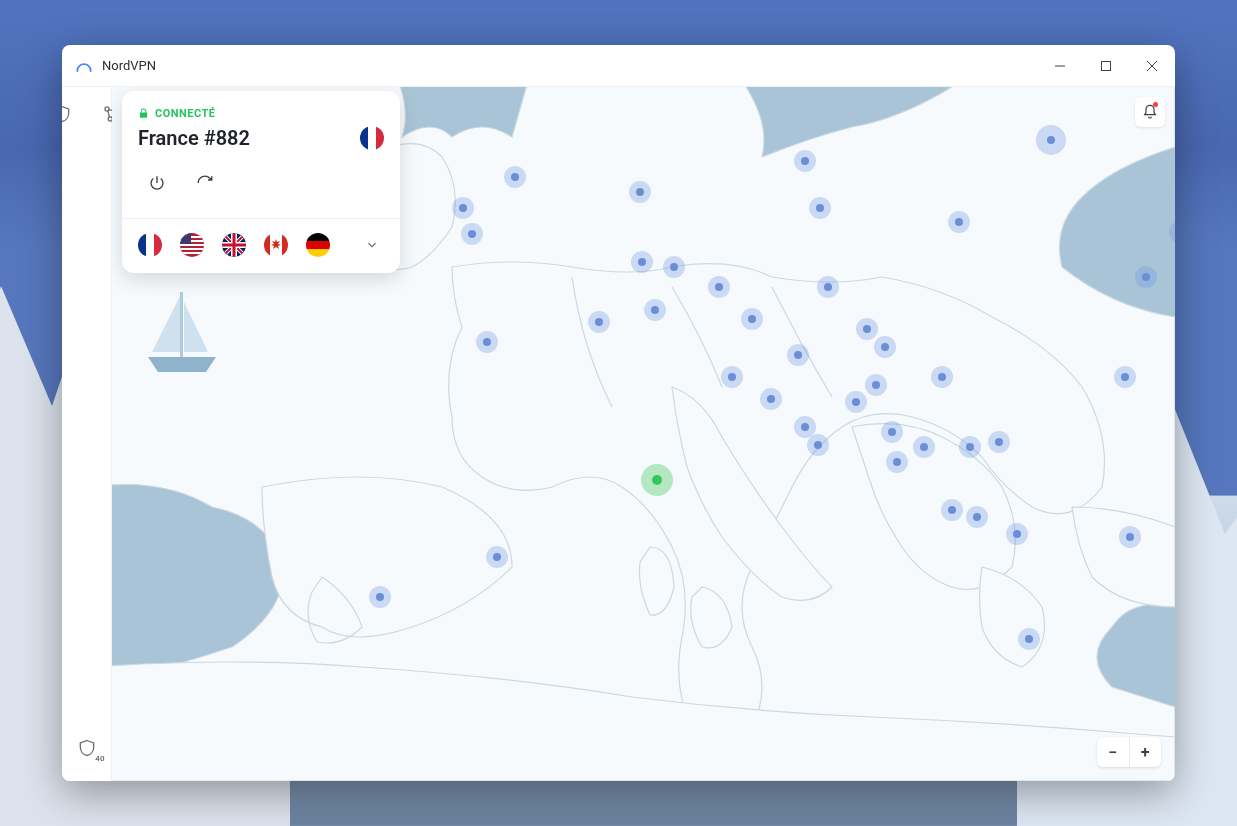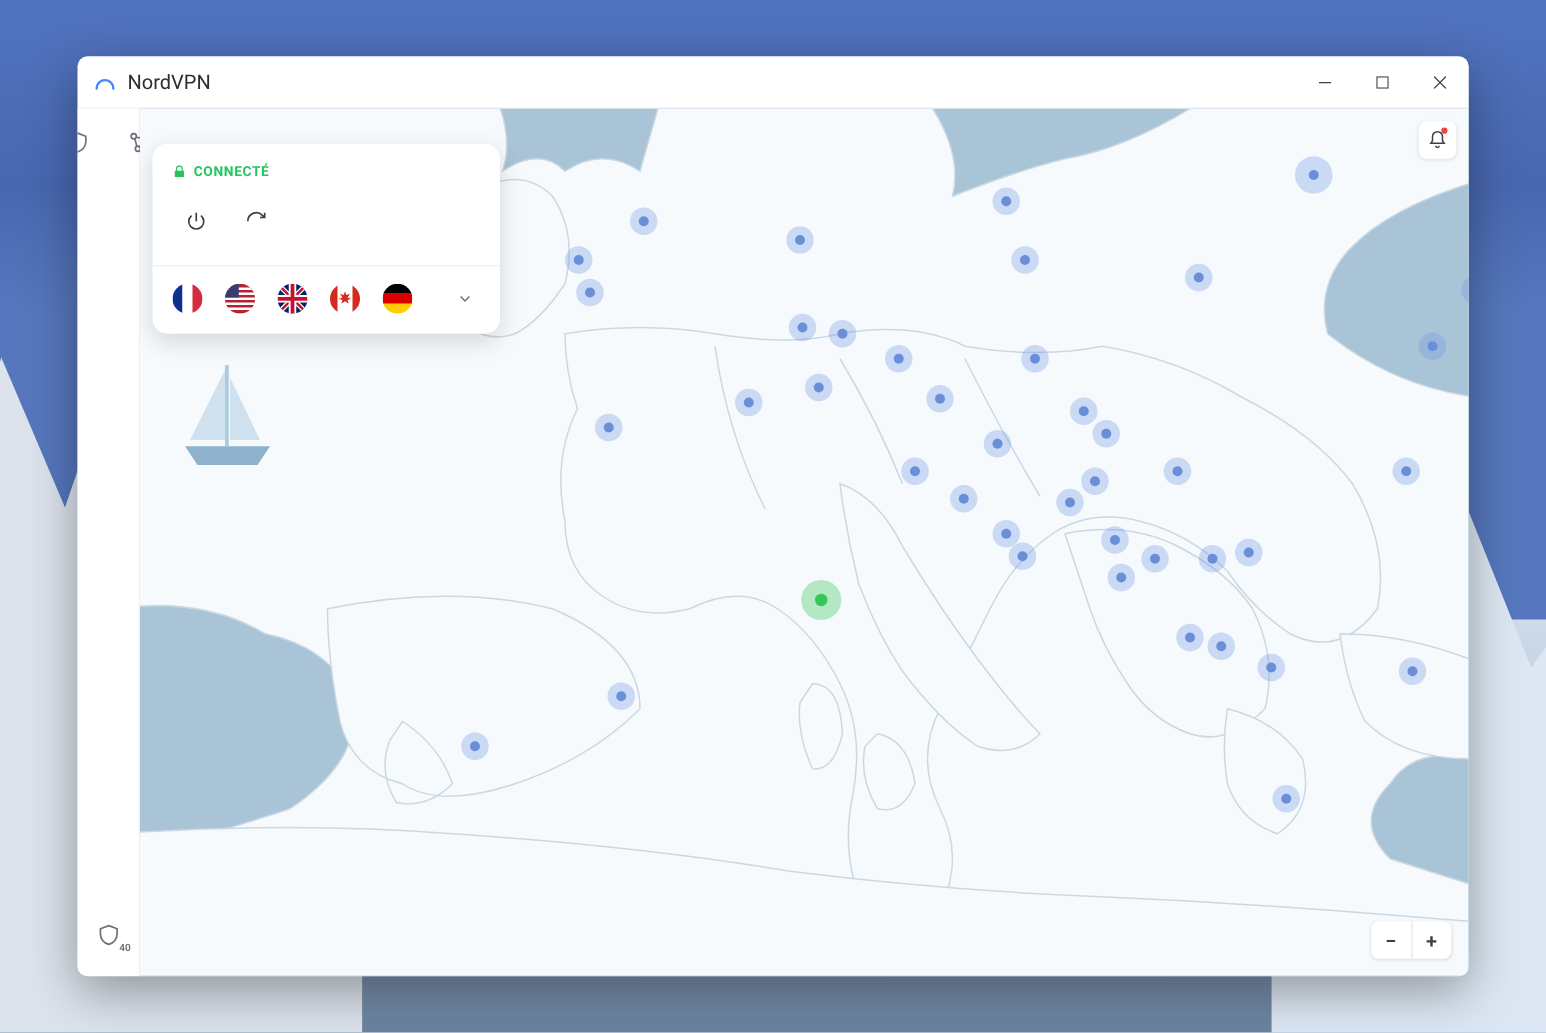--- a/index.html
+++ b/index.html
@@ -30,21 +30,21 @@
   position: absolute; left: 62px; top: 45px; width: 1113px; height: 736px;
   background: #fff; border-radius: 8px;
   box-shadow: 0 12px 40px rgba(0,0,0,.35);
   display: flex; flex-direction: column; overflow: hidden;
 }
 .titlebar {
   height: 42px; display: flex; align-items: center; padding: 0 0 0 12px;
   border-bottom: 1px solid #eef0f3;
 }
 .logo-icon { width: 20px; height: 20px; margin-right: 8px; color: #4687ff; }
-.titlebar-title { font-size: 16px; color: #2b2e33; flex: 1; }
+.titlebar-title { font-size: 13px; color: #2b2e33; flex: 1; }
 .win-controls { display: flex; height: 100%; }
 .win-btn { width: 46px; height: 100%; display: flex; align-items: center; justify-content: center; color: #3b3f46; cursor: pointer; }
 .body { flex: 1; display: flex; position: relative; }
 .sidebar {
   width: 50px; background: #fff; border-right: 1px solid #eef0f3;
   display: flex; flex-direction: column; align-items: center; padding: 10px 0;
 }
 .sidebar-top, .sidebar-bottom { display: flex; flex-direction: row; gap: 16px; align-items: center; }
 .sidebar-bottom { margin-top: auto; padding-bottom: 6px; }
 .side-btn {
@@ -71,21 +71,20 @@
 .zoom-controls {
   position: absolute; bottom: 14px; right: 14px; width: 64px; height: 30px;
   background: #fff; border-radius: 6px; display: flex; box-shadow: 0 1px 3px rgba(0,0,0,.12);
 }
 .zoom-btn { flex: 1; display: flex; align-items: center; justify-content: center; cursor: pointer; font-size: 16px; color: #3b3f46; font-weight: 600; }
 .zoom-btn:first-child { border-right: 1px solid #e6e8ec; }
 .status-card {
   position: absolute; left: 10px; top: 4px; width: 278px;
   background: #fff; border-radius: 12px; box-shadow: 0 6px 20px rgba(0,0,0,.14);
   padding: 16px;
-  margin-top: 24px;
 }
 .status-row1 { display: flex; align-items: center; gap: 6px; font-size: 11px; font-weight: 700; letter-spacing: .5px; color: #22c55e; }
 .server-row { display: flex; align-items: center; justify-content: space-between; margin-top: 6px; }
 .server-name { font-size: 20px; font-weight: 600; color: #1f2329; }
 .flag-circle { width: 24px; height: 24px; border-radius: 50%; overflow: hidden; display: inline-flex; }
 .action-row { display: flex; gap: 10px; margin-top: 14px; align-items: center; }
 .pause-btn {
   flex: 1; height: 38px; border: 1px solid #e0e3e9; border-radius: 8px; background: #fff;
   font-size: 13px; color: #2b2e33; display: flex; align-items: center; justify-content: center; cursor: pointer;
 }
@@ -460,20 +459,30 @@
           </svg>
         <span class="red-dot"></span>
       </div>
 
       <div class="status-card">
         <div class="status-row1">
           <svg width="11" height="11" viewBox="0 0 24 24" fill="currentColor">
               <path d="M6 10V7a6 6 0 1112 0v3h1a1 1 0 011 1v9a1 1 0 01-1 1H5a1 1 0 01-1-1v-9a1 1 0 011-1h1zm2 0h8V7a4 4 0 10-8 0v3z"></path>
             </svg>
           <span>CONNECTÉ</span>
+        </div>
+        <div class="server-row">
+          <span class="server-name">France #882</span>
+          <span class="flag-circle">
+            <span class="flag-fr">
+                <span style="background:#0b318f"></span>
+                <span style="background:#fff"></span>
+                <span style="background:#d62b3e"></span>
+              </span>
+          </span>
         </div>
         <div class="action-row">
           <div class="icon-btn">
             <svg width="18" height="18" viewBox="0 0 24 24" fill="none" stroke="currentColor" stroke-width="1.8">
                 <path d="M12 3v9M7 6a8 8 0 1010 0"></path>
               </svg>
           </div>
           <div class="icon-btn">
             <svg width="18" height="18" viewBox="0 0 24 24" fill="none" stroke="currentColor" stroke-width="1.8">
                 <path d="M3 12a9 9 0 0115.5-6.3L21 8M21 3v5h-5"></path>

